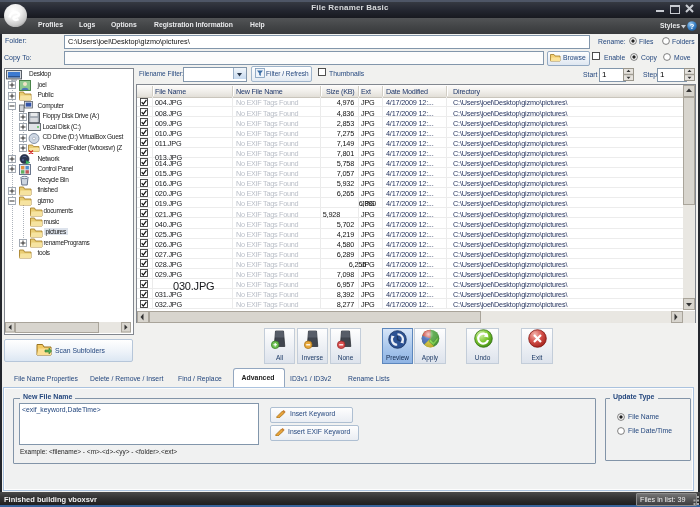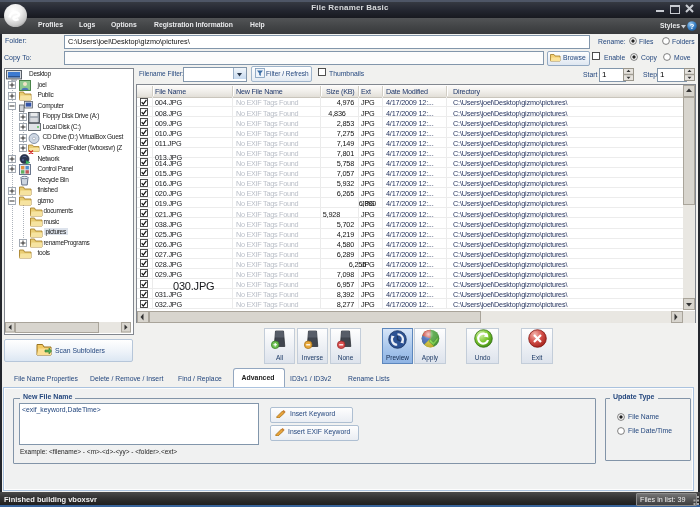--- a/index.html
+++ b/index.html
@@ -322,21 +322,21 @@
 <div class="a" style="left:361px;top:98.4px;font-size:7.3px;letter-spacing:-0.2px;color:#111">JPG</div>
 <div class="a" style="left:386px;top:98.4px;font-size:7.3px;letter-spacing:-0.2px;color:#27355f">4/17/2009 12:...</div>
 <div class="a" style="left:453px;top:98.4px;font-size:7.3px;letter-spacing:-0.2px;color:#27355f">C:\Users\joel\Desktop\gizmo\pictures\</div>
 <div class="a" style="left:137px;top:116.39999999999999px;width:546px;height:1px;background:#ececec"></div>
 <svg class="a" style="left:140px;top:107.8px" width="8" height="8">
     <rect x="0.5" y="0.5" width="7" height="7" fill="#fff" stroke="#3c3c3c" stroke-width="0.9"></rect>
     <path d="M1.7 4.2 L3.3 6 L6.4 1.9" stroke="#111" stroke-width="1.2" fill="none"></path>
   </svg>
 <div class="a" style="left:155px;top:108.5px;font-size:7.3px;letter-spacing:-0.2px;color:#16181c">008.JPG</div>
 <div class="a" style="left:236px;top:108.5px;font-size:7.3px;letter-spacing:-0.3px;color:#b9bec7">No EXIF Tags Found</div>
-<div class="a" style="left:320px;top:108.5px;width:34px;text-align:center;font-size:7.3px;letter-spacing:-0.2px;color:#111">4,836</div>
+<div class="a" style="left:320px;top:108.5px;width:34px;text-align:right;font-size:7.3px;letter-spacing:-0.2px;color:#111">4,836</div>
 <div class="a" style="left:361px;top:108.5px;font-size:7.3px;letter-spacing:-0.2px;color:#111">JPG</div>
 <div class="a" style="left:386px;top:108.5px;font-size:7.3px;letter-spacing:-0.2px;color:#27355f">4/17/2009 12:...</div>
 <div class="a" style="left:453px;top:108.5px;font-size:7.3px;letter-spacing:-0.2px;color:#27355f">C:\Users\joel\Desktop\gizmo\pictures\</div>
 <div class="a" style="left:137px;top:126.5px;width:546px;height:1px;background:#ececec"></div>
 <svg class="a" style="left:140px;top:117.9px" width="8" height="8">
     <rect x="0.5" y="0.5" width="7" height="7" fill="#fff" stroke="#3c3c3c" stroke-width="0.9"></rect>
     <path d="M1.7 4.2 L3.3 6 L6.4 1.9" stroke="#111" stroke-width="1.2" fill="none"></path>
   </svg>
 <div class="a" style="left:155px;top:118.60000000000001px;font-size:7.3px;letter-spacing:-0.2px;color:#16181c">009.JPG</div>
 <div class="a" style="left:236px;top:118.60000000000001px;font-size:7.3px;letter-spacing:-0.3px;color:#b9bec7">No EXIF Tags Found</div>
@@ -441,21 +441,21 @@
 <div class="a" style="left:236px;top:209.5px;font-size:7.3px;letter-spacing:-0.3px;color:#b9bec7">No EXIF Tags Found</div>
 <div class="a" style="left:320px;top:209.5px;width:20px;text-align:right;font-size:7.3px;letter-spacing:-0.2px;color:#111">5,928</div>
 <div class="a" style="left:361px;top:209.5px;font-size:7.3px;letter-spacing:-0.2px;color:#111">JPG</div>
 <div class="a" style="left:386px;top:209.5px;font-size:7.3px;letter-spacing:-0.2px;color:#27355f">4/17/2009 12:...</div>
 <div class="a" style="left:453px;top:209.5px;font-size:7.3px;letter-spacing:-0.2px;color:#27355f">C:\Users\joel\Desktop\gizmo\pictures\</div>
 <div class="a" style="left:137px;top:227.49999999999997px;width:546px;height:1px;background:#ececec"></div>
 <svg class="a" style="left:140px;top:218.89999999999998px" width="8" height="8">
     <rect x="0.5" y="0.5" width="7" height="7" fill="#fff" stroke="#3c3c3c" stroke-width="0.9"></rect>
     <path d="M1.7 4.2 L3.3 6 L6.4 1.9" stroke="#111" stroke-width="1.2" fill="none"></path>
   </svg>
-<div class="a" style="left:155px;top:219.59999999999997px;font-size:7.3px;letter-spacing:-0.2px;color:#16181c">038.JPG</div>
+<div class="a" style="left:155px;top:219.59999999999997px;font-size:7.3px;letter-spacing:-0.2px;color:#16181c">040.JPG</div>
 <div class="a" style="left:236px;top:219.59999999999997px;font-size:7.3px;letter-spacing:-0.3px;color:#b9bec7">No EXIF Tags Found</div>
 <div class="a" style="left:320px;top:219.59999999999997px;width:34px;text-align:right;font-size:7.3px;letter-spacing:-0.2px;color:#111">5,702</div>
 <div class="a" style="left:361px;top:219.59999999999997px;font-size:7.3px;letter-spacing:-0.2px;color:#111">JPG</div>
 <div class="a" style="left:386px;top:219.59999999999997px;font-size:7.3px;letter-spacing:-0.2px;color:#27355f">4/17/2009 12:...</div>
 <div class="a" style="left:453px;top:219.59999999999997px;font-size:7.3px;letter-spacing:-0.2px;color:#27355f">C:\Users\joel\Desktop\gizmo\pictures\</div>
 <div class="a" style="left:137px;top:237.6px;width:546px;height:1px;background:#ececec"></div>
 <svg class="a" style="left:140px;top:229.0px" width="8" height="8">
     <rect x="0.5" y="0.5" width="7" height="7" fill="#fff" stroke="#3c3c3c" stroke-width="0.9"></rect>
     <path d="M1.7 4.2 L3.3 6 L6.4 1.9" stroke="#111" stroke-width="1.2" fill="none"></path>
   </svg>

